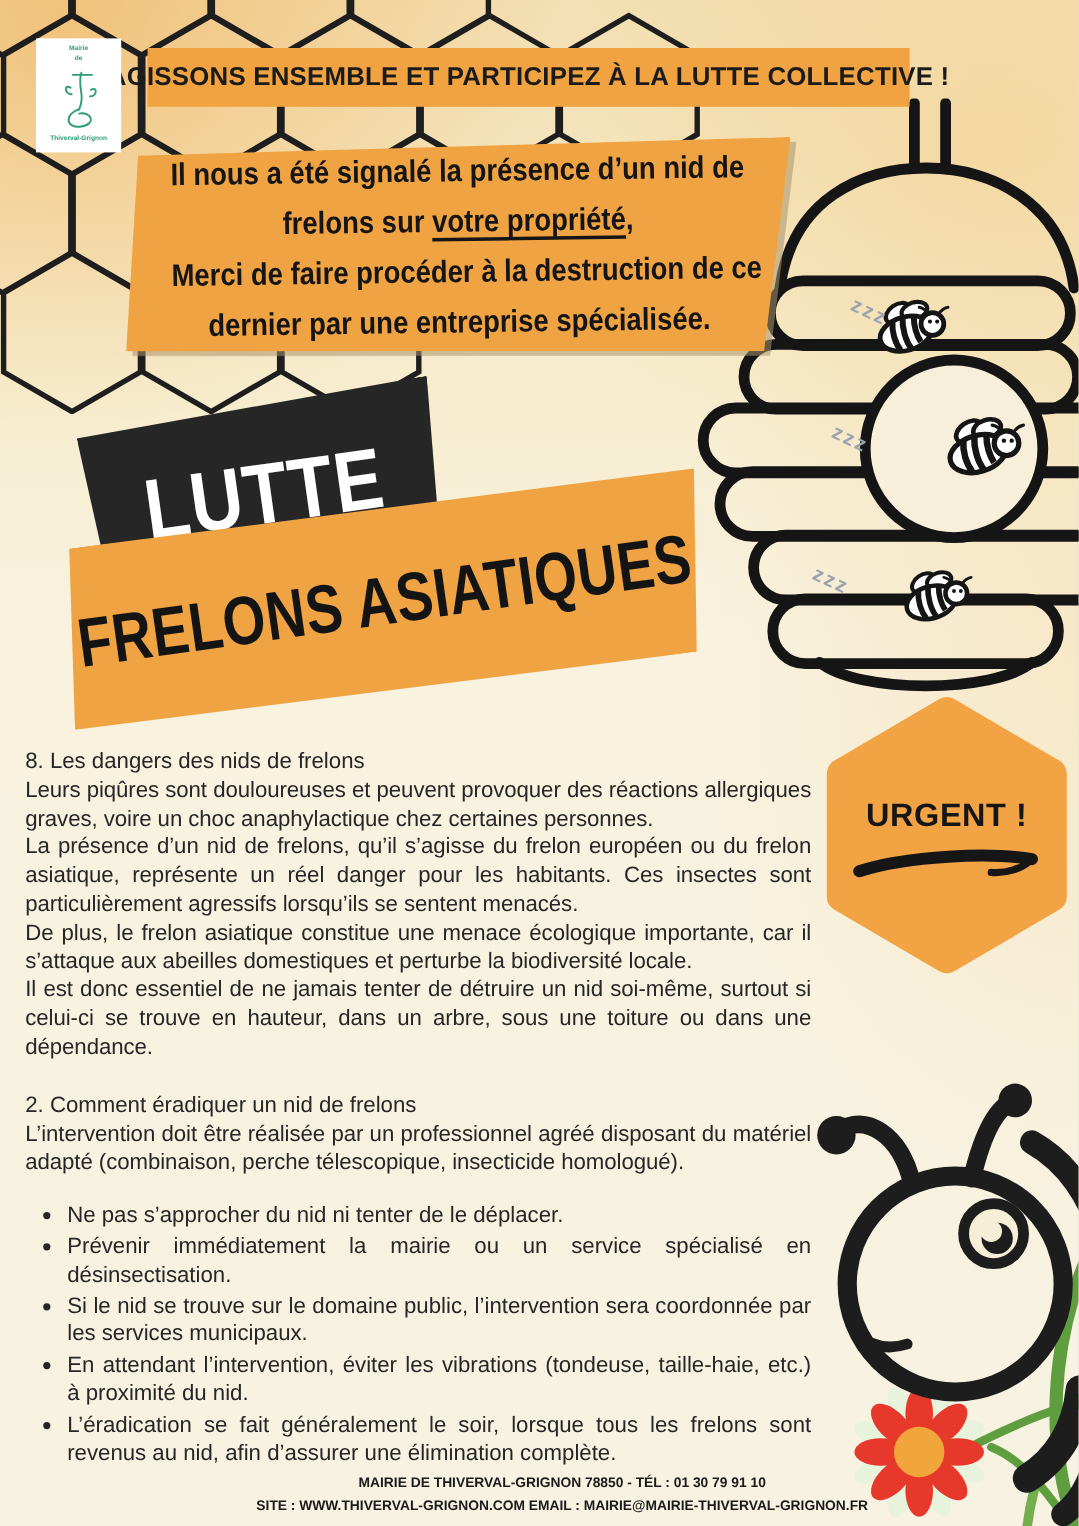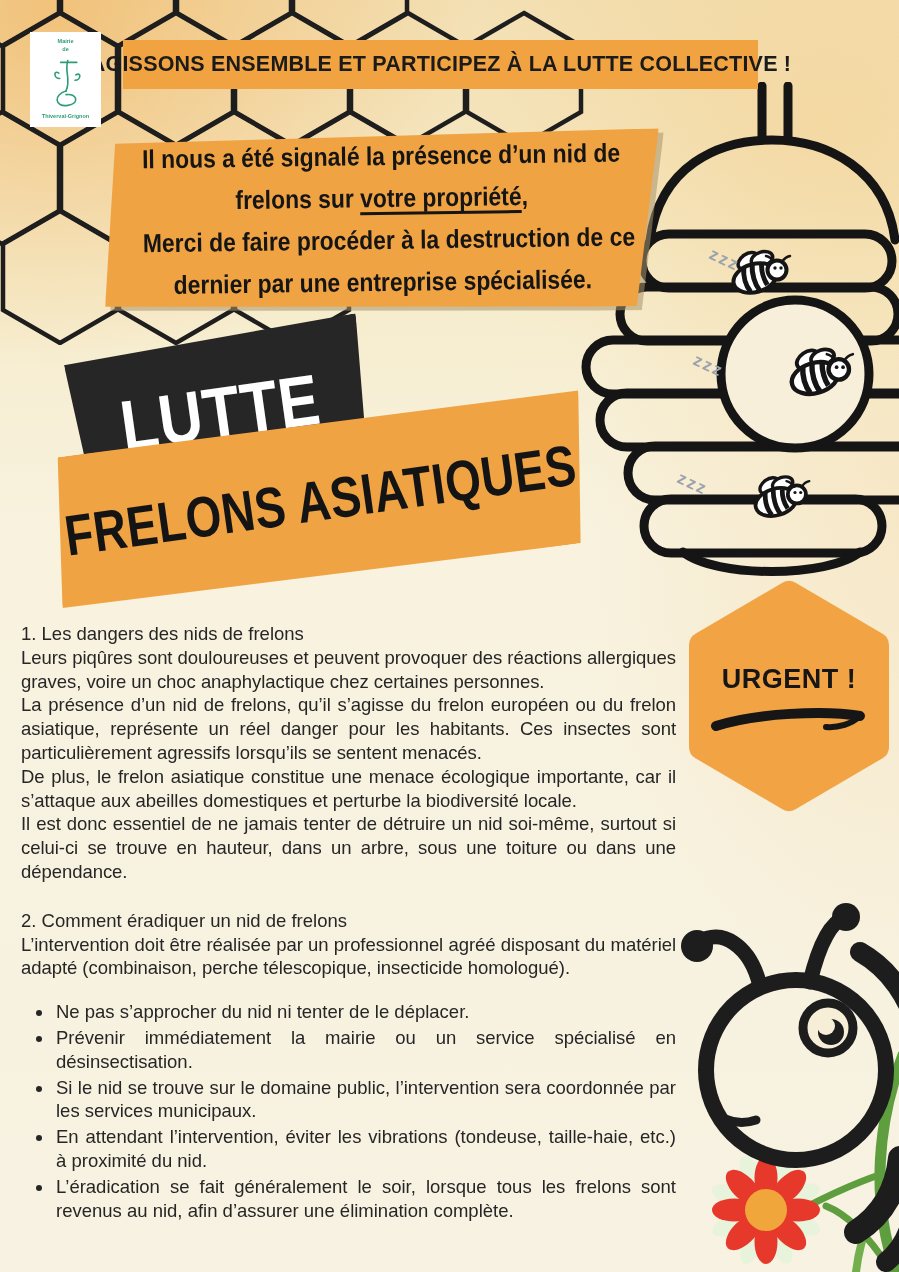--- a/index.html
+++ b/index.html
@@ -10,21 +10,21 @@
       radial-gradient(ellipse 560px 420px at 92% 10%, rgba(242,196,118,.38), rgba(242,196,118,0) 70%),
       radial-gradient(ellipse 420px 640px at 100% 42%, rgba(244,206,140,.28), rgba(244,206,140,0) 75%),
       linear-gradient(180deg,#F3E0B4 0%,#F6ECCC 22%,#F8F2DF 42%,#F7F2E1 100%);}
   .banner{position:absolute;left:123px;top:40px;width:635px;height:49px;background:#F0A340;z-index:5;
     display:flex;align-items:center;justify-content:center;}
   .banner-text{font-weight:700;font-size:21.5px;color:#1B1B1B;letter-spacing:.2px;white-space:nowrap;}
   .logo-card{position:absolute;left:30px;top:32px;width:71px;height:95px;background:#fff;z-index:6;
     display:flex;flex-direction:column;align-items:center;justify-content:space-between;
     padding:6px 2px;box-sizing:border-box;}
   .logo-txt{color:#2E9C78;font-size:5.5px;font-weight:700;text-align:center;line-height:1.4;}
-  .notice-wrap{position:absolute;left:104px;top:132px;z-index:6;filter:drop-shadow(5px 4px 0 rgba(168,148,108,.55));}
+  .notice-wrap{position:absolute;left:104px;top:118px;z-index:6;filter:drop-shadow(5px 4px 0 rgba(168,148,108,.55));}
   .notice{width:556px;height:178px;background:#F0A342;transform:rotate(-.8deg);
     clip-path:polygon(2.2% 4.5%,100% 0%,95.6% 100%,0% 96%);
     display:flex;flex-direction:column;justify-content:center;text-align:center;box-sizing:border-box;padding:2px 6px 6px 6px;}
   .notice-line{font-size:26px;font-weight:700;color:#151515;line-height:42px;white-space:nowrap;transform:scaleX(.88);}
   .u{text-decoration:underline;text-decoration-thickness:2.5px;text-underline-offset:5px;}
   .box-lutte{position:absolute;left:72px;top:333px;width:296px;height:158px;background:#262626;
     transform:rotate(-8deg);z-index:5;clip-path:polygon(0% 7%,100% 0%,97% 95%,4% 100%);
     display:flex;align-items:center;justify-content:center;}
   .lutte-text{color:#fff;font-size:62px;font-weight:700;letter-spacing:1px;transform:scale(.98,1.15);}
   .box-frelons{position:absolute;left:50px;top:421px;width:541px;height:158px;background:#F0A342;
@@ -147,21 +147,21 @@
   </div>
 
   <svg class="abs" style="left:686px;top:580px;z-index:4" width="206" height="234" viewBox="0 0 206 234">
     <polygon points="103,14 190,65 190,167 103,218 16,167 16,65" fill="#F2A444" stroke="#F2A444" stroke-width="26" stroke-linejoin="round"></polygon>
     <text x="103" y="108" text-anchor="middle" style="font:700 27px 'Liberation Sans',sans-serif;fill:#161616;letter-spacing:.5px">URGENT !</text>
     <path d="M30,146 C70,133 140,130 174,136" stroke="#161616" stroke-width="10" fill="none" stroke-linecap="round"></path>
     <path d="M174,136 C166,144 152,148 140,147" stroke="#161616" stroke-width="6" fill="none" stroke-linecap="round"></path>
   </svg>
 
   <div class="content">
-    <div class="sub">1. Les dangers des nids de frelons</div>
+    <div class="sub">8. Les dangers des nids de frelons</div>
     <p class="para">Leurs piqûres sont douloureuses et peuvent provoquer des réactions allergiques graves, voire un choc anaphylactique chez certaines personnes.</p>
     <p class="para">La présence d’un nid de frelons, qu’il s’agisse du frelon européen ou du frelon asiatique, représente un réel danger pour les habitants. Ces insectes sont particulièrement agressifs lorsqu’ils se sentent menacés.</p>
     <p class="para">De plus, le frelon asiatique constitue une menace écologique importante, car il s’attaque aux abeilles domestiques et perturbe la biodiversité locale.</p>
     <p class="para">Il est donc essentiel de ne jamais tenter de détruire un nid soi-même, surtout si celui-ci se trouve en hauteur, dans un arbre, sous une toiture ou dans une dépendance.</p>
     <div class="gap"></div>
     <div class="sub">2. Comment éradiquer un nid de frelons</div>
     <p class="para">L’intervention doit être réalisée par un professionnel agréé disposant du matériel adapté (combinaison, perche télescopique, insecticide homologué).</p>
     <ul class="conduct">
       <li>Ne pas s’approcher du nid ni tenter de le déplacer.</li>
       <li>Prévenir immédiatement la mairie ou un service spécialisé en désinsectisation.</li>
@@ -210,14 +210,18 @@
       <path d="M212,82 C222,40 234,22 246,18" stroke-width="15"></path>
       <circle cx="99" cy="46" r="16" fill="#1D1D1D" stroke="none"></circle>
       <circle cx="248" cy="17" r="14" fill="#1D1D1D" stroke="none"></circle>
       <circle cx="230" cy="128" r="25" stroke-width="9" fill="#F6EED7"></circle>
       <circle cx="233" cy="132" r="13" fill="#1D1D1D" stroke="none"></circle>
       <circle cx="228" cy="126" r="9" fill="#F6EED7" stroke="none"></circle>
       <path d="M114,210 Q134,228 158,220" stroke-width="9"></path>
     </g>
   </svg>
 
+  <div class="footer">
+    <div>MAIRIE DE THIVERVAL-GRIGNON 78850 - TÉL : 01 30 79 91 10</div>
+    <div>SITE : WWW.THIVERVAL-GRIGNON.COM EMAIL : MAIRIE@MAIRIE-THIVERVAL-GRIGNON.FR</div>
+  </div>
 
 </div>
 
 </body></html>

